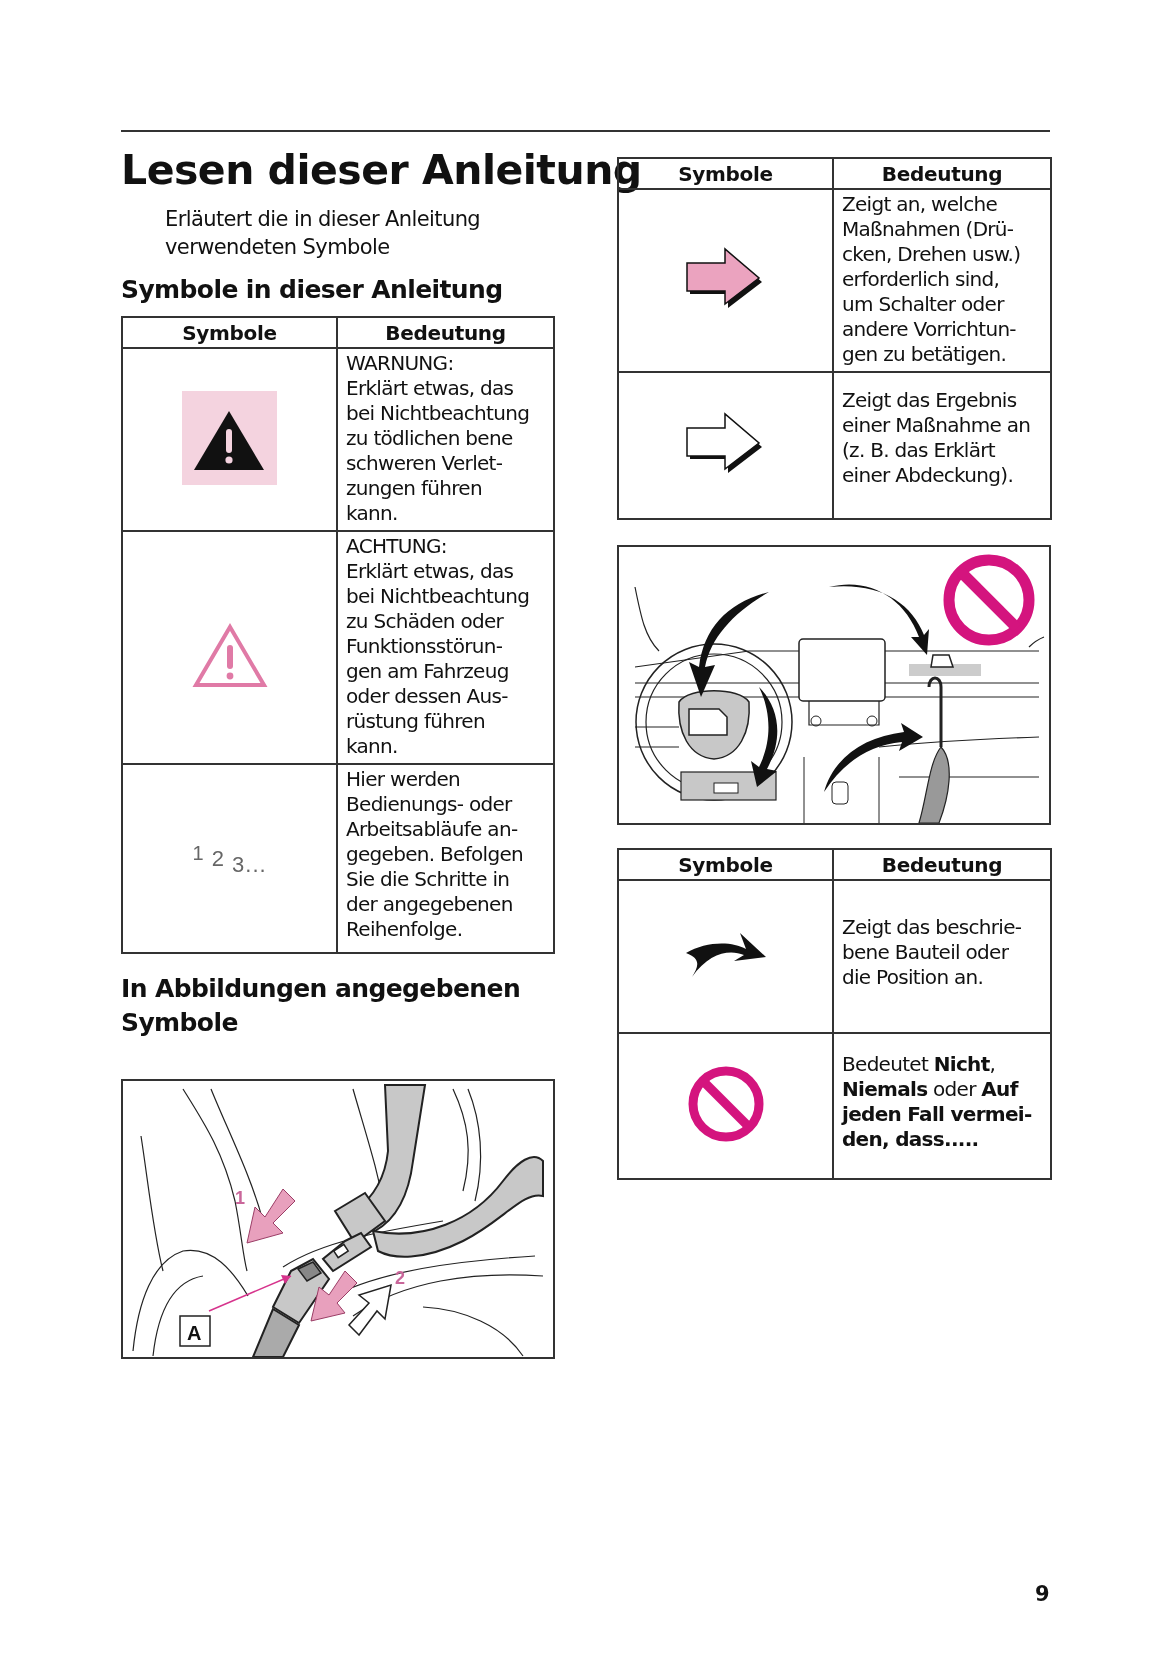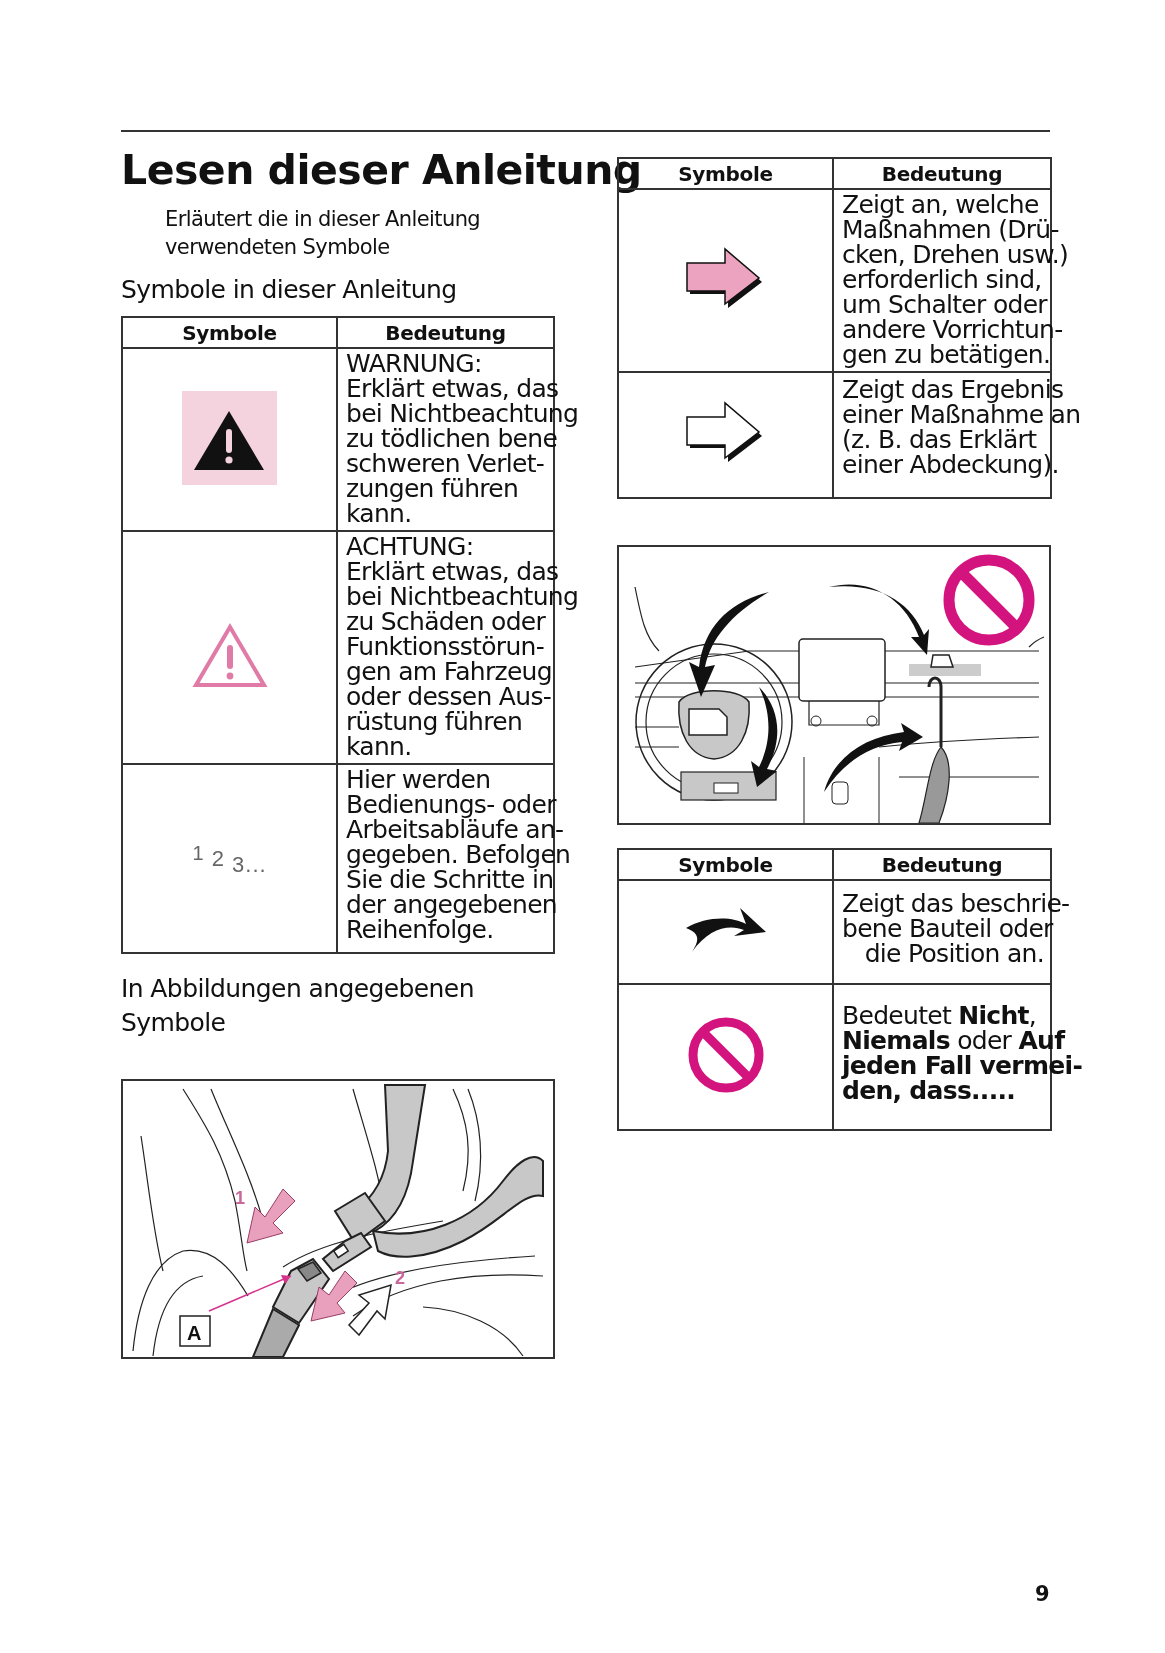--- a/index.html
+++ b/index.html
@@ -4,26 +4,26 @@
 <style>
   html, body { margin: 0; padding: 0; background: #ffffff; }
   body {
     width: 1165px; height: 1653px; position: relative; overflow: hidden;
     font-family: "DejaVu Sans", "Liberation Sans", sans-serif; color: #111;
   }
   .abs { position: absolute; }
   .rule { position: absolute; left: 121px; top: 130px; width: 929px; height: 0; border-top: 2px solid #333; }
   .h1 { font-family: "DejaVu Sans", sans-serif; font-weight: bold; font-size: 41px; letter-spacing: -0.5px; left: 121px; top: 146px; margin: 0; }
   .intro { left: 121px; top: 205px; font-size: 21px; line-height: 28px; font-family: "DejaVu Sans", sans-serif; letter-spacing: -0.6px; width: 420px; margin-left: 44px; }
-  .h2 { font-weight: normal; font-size: 25px; letter-spacing: -0.6px; line-height: 34px; margin: 0; }
+  .h2 { font-weight: bold; font-size: 25px; letter-spacing: -0.6px; line-height: 34px; margin: 0; }
   table.sym { position: absolute; border-collapse: collapse; table-layout: fixed; }
   table.sym th, table.sym td { border: 2px solid #333; padding: 0; vertical-align: top; }
   table.sym th { font-weight: bold; font-size: 20px; height: 29px; text-align: center; vertical-align: middle; letter-spacing: -0.3px; }
   table.sym td.icon-cell { text-align: center; vertical-align: middle; }
-  table.sym td.text-cell { font-size: 25px; line-height: 25px; padding: 2px 6px 4px 8px; letter-spacing: -0.7px; }
+  table.sym td.text-cell { font-size: 20px; line-height: 25px; padding: 2px 6px 4px 8px; letter-spacing: -0.7px; }
   .textblock div { white-space: nowrap; }
   .vcenter { vertical-align: middle !important; }
   .figure { position: absolute; border: 2px solid #333; background: #fff; overflow: hidden; }
   .steps { font-family: "Liberation Sans", sans-serif; color: #666; font-size: 22px; letter-spacing: 1px; }
   .steps .s1 { position: relative; top: -6px; font-size: 20px; }
   .steps .s3 { position: relative; top: 6px; }
   .page-num { left: 1035px; top: 1582px; font-weight: bold; font-size: 21px; }
   b { font-weight: bold; }
 </style>
 </head>
@@ -184,21 +184,21 @@
     <td class="text-cell textblock">
       <div>Zeigt an, welche</div>
       <div>Maßnahmen (Drü-</div>
       <div>cken, Drehen usw.)</div>
       <div>erforderlich sind,</div>
       <div>um Schalter oder</div>
       <div>andere Vorrichtun-</div>
       <div>gen zu betätigen.</div>
     </td>
   </tr>
-  <tr style="height:126px;">
+  <tr style="height:147px;">
     <td class="icon-cell">
       <span style="display:inline-block;">
         <svg width="80" height="66" viewBox="0 0 80 66">
           <polygon points="4,20 42,20 42,6 76,36 42,62 42,48 4,48" fill="#111"></polygon>
           <polygon points="1,17 39,17 39,3 73,32 39,58 39,45 1,45" fill="#fff" stroke="#111" stroke-width="1.5"></polygon>
         </svg>
       </span>
     </td>
     <td class="text-cell textblock vcenter" style="padding-bottom:18px;">
       <div>Zeigt das Ergebnis</div>
@@ -259,21 +259,21 @@
 <table class="sym" style="left:617px; top:848px; width:433px;">
   <colgroup>
       <col style="width:215px">
       <col style="width:218px">
     </colgroup>
   <tbody>
       <tr>
     <th>Symbole</th>
     <th>Bedeutung</th>
   </tr>
-  <tr style="height:104px;text-align:right;">
+  <tr style="height:153px;">
     <td class="icon-cell">
       <span style="display:inline-block;">
         <svg width="84" height="48" viewBox="0 0 84 48">
           <path d="M2,22 C22,10 48,10 62,18 L56,2 L82,26 L50,30 L60,24 C45,18 25,22 8,46 C14,36 18,28 2,22 Z" fill="#111"></path>
         </svg>
       </span>
     </td>
     <td class="text-cell textblock vcenter" style="padding-bottom:10px;">
       <div>Zeigt das beschrie-</div>
       <div>bene Bauteil oder</div>

